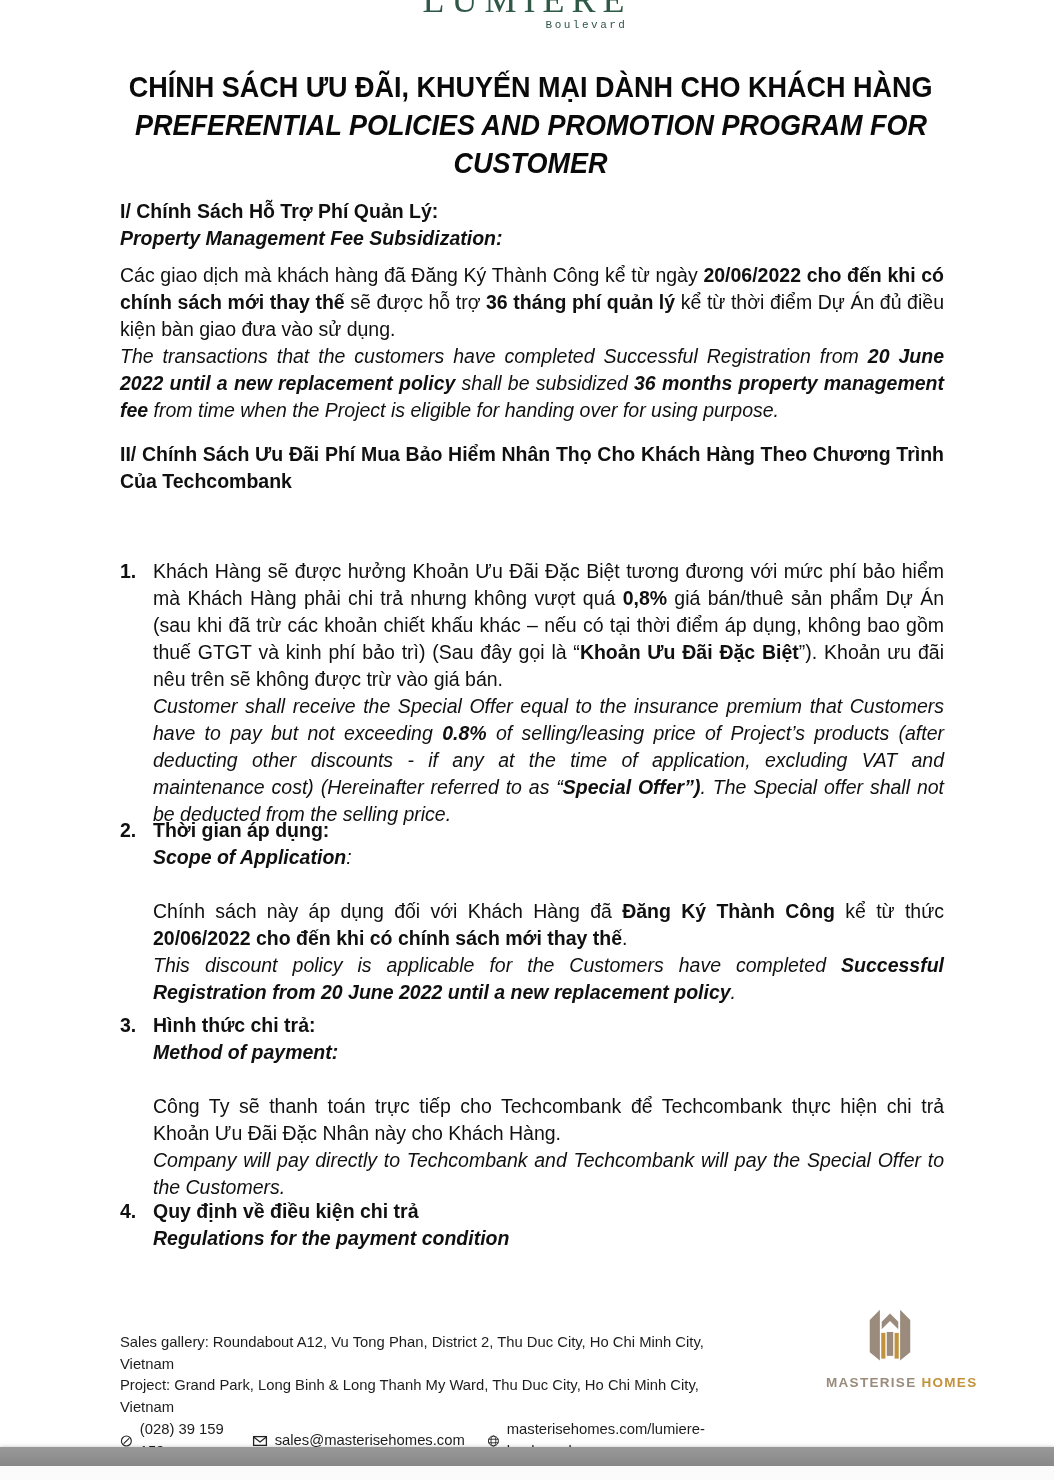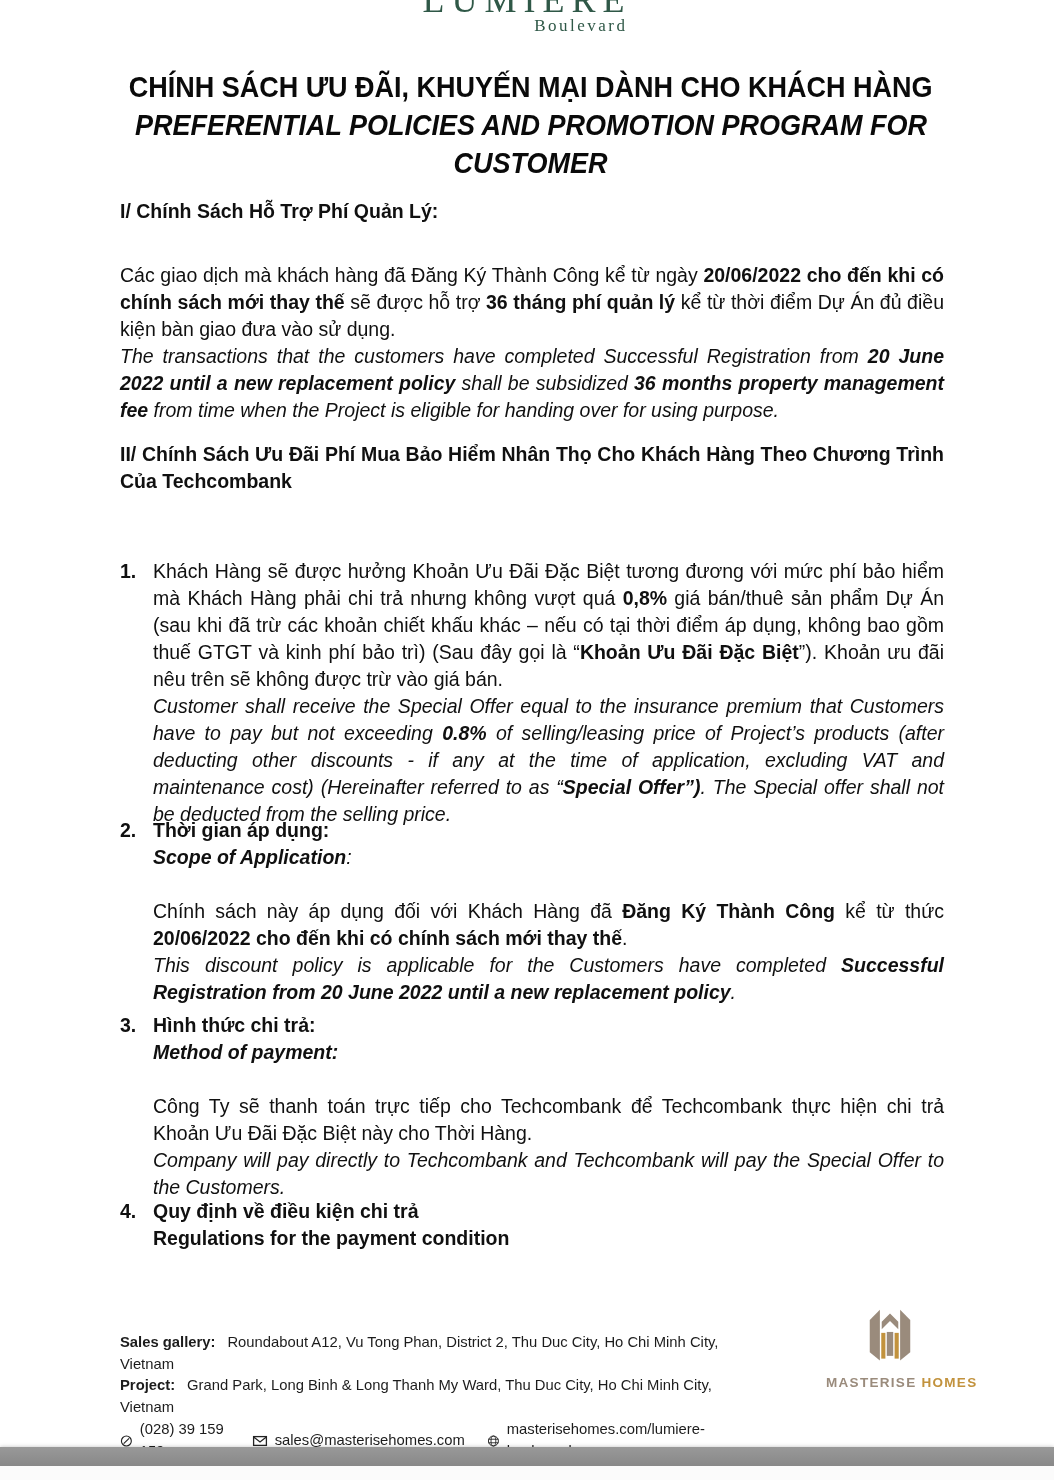--- a/index.html
+++ b/index.html
@@ -12,22 +12,22 @@
 
   
   .lumiere-logo{width:100%;text-align:center;}
   .lum-inner{display:inline-block;text-align:right;}
   .lum-word{
     font-family:"Liberation Serif","DejaVu Serif",serif;
     font-size:36px;line-height:34px;letter-spacing:7px;
     color:var(--brand-green,#2F5847);margin-top:-17px;white-space:nowrap;
   }
   .lum-sub{
-    font-family:Liberation Serif, serif;
-    font-size:17px;line-height:17px;letter-spacing:2.5px;
+    font-family:Liberation Mono, monospace;
+    font-size:11px;line-height:17px;letter-spacing:2.5px;
     color:var(--brand-green,#2F5847);padding-right:4px;
   }
 
   
   .doc-title{position:absolute;top:70px;left:0;right:0;text-align:center;margin-left:8px;}
   .tl{display:block;line-height:33px;}
   .tli{display:inline-block;transform:scaleX(.9);white-space:nowrap;
        font-size:30px;font-weight:700;color:#0a0a0a;}
   .tli.en{font-style:italic;}
 
@@ -36,21 +36,21 @@
   .h-en{font-weight:700;font-style:italic;font-size:19.5px;line-height:27px;}
   .just{text-align:justify;}
   .para{font-size:19.5px;line-height:27px;text-align:justify;}
   .item{display:flex;}
   .num{width:33px;flex:none;font-weight:700;font-size:19.5px;line-height:27px;}
   .ibody{flex:1;font-size:19.5px;line-height:27px;}
   .gap{height:27px;}
 
   
   .footer{top:1332px;font-size:14.8px;line-height:21.5px;color:#1c1c1c;width:620px;}
-  .flabel{font-weight:700;margin-right:12px;text-align:right;}
+  .flabel{font-weight:400;margin-right:4px;text-align:right;}
   .contact-row{display:flex;align-items:center;margin-top:1px;}
   .contact{display:flex;align-items:center;margin-right:22px;}
   .contact svg{width:16px;height:16px;margin-right:7px;color:#222;}
 
   
   .mh-logo{position:absolute;left:826px;top:1306px;width:128px;text-align:center;}
   .mh-logo svg{display:block;margin:0 auto;}
   .mh-text{margin-top:7px;font-size:13.5px;font-weight:700;letter-spacing:1.3px;white-space:nowrap;}
   .mh-primary{color:var(--masterise-taupe,#9A8B7C);}
   .mh-secondary{color:var(--masterise-gold,#C2923D);margin-left:5px;}
@@ -73,20 +73,21 @@
   </div>
 
   <div class="doc-title">
     <span class="tl"><span class="tli vn">CHÍNH SÁCH ƯU ĐÃI, KHUYẾN MẠI DÀNH CHO KHÁCH HÀNG</span></span>
     <span class="tl"><span class="tli en">PREFERENTIAL POLICIES AND PROMOTION PROGRAM FOR</span></span>
     <span class="tl"><span class="tli en">CUSTOMER</span></span>
   </div>
 
   <div class="abs" style="top:198px;">
     <div class="h-vn">I/ Chính Sách Hỗ Trợ Phí Quản Lý:</div>
+    <div class="h-en">Property Management Fee Subsidization:</div>
   </div>
 
   <div class="abs" style="top:262px;">
     <div class="para"><span>Các giao dịch mà khách hàng đã Đăng Ký Thành Công kể từ ngày </span><span style="font-weight: 700;">20/06/2022 cho đến khi có chính sách mới thay thế</span><span> sẽ được hỗ trợ </span><span style="font-weight: 700;">36 tháng phí quản lý</span><span> kể từ thời điểm Dự Án đủ điều kiện bàn giao đưa vào sử dụng.</span></div>
     <div class="para"><span style="font-style: italic;">The transactions that the customers have completed Successful Registration from </span><span style="font-weight: 700; font-style: italic;">20 June 2022 until a new replacement policy</span><span style="font-style: italic;"> shall be subsidized </span><span style="font-weight: 700; font-style: italic;">36 months property management fee</span><span style="font-style: italic;"> from time when the Project is eligible for handing over for using purpose.</span></div>
   </div>
 
   <div class="abs" style="top:441px;">
     <div class="h-vn just">II/ Chính Sách Ưu Đãi Phí Mua Bảo Hiểm Nhân Thọ Cho Khách Hàng Theo Chương Trình Của Techcombank</div>
   </div>
@@ -109,30 +110,30 @@
       <div class="para"><span style="font-style: italic;">This discount policy is applicable for the Customers have completed </span><span style="font-weight: 700; font-style: italic;">Successful Registration from 20 June 2022 until a new replacement policy</span><span style="font-style: italic;">.</span></div>
     </div>
   </div>
 
   <div class="abs item" style="top:1012px;">
     <div class="num">3.</div>
     <div class="ibody">
       <div><span style="font-weight: 700; text-align: center;">Hình thức chi trả:</span></div>
       <div><span style="font-weight: 700; font-style: italic;">Method of payment:</span></div>
       <div class="gap"></div>
-      <div class="para"><span>Công Ty sẽ thanh toán trực tiếp cho Techcombank để Techcombank thực hiện chi trả Khoản Ưu Đãi Đặc Biệt này cho Thời Hàng.</span></div>
+      <div class="para"><span>Công Ty sẽ thanh toán trực tiếp cho Techcombank để Techcombank thực hiện chi trả Khoản Ưu Đãi Đặc Nhân này cho Khách Hàng.</span></div>
       <div class="para"><span style="font-style: italic;">Company will pay directly to Techcombank and Techcombank will pay the Special Offer to the Customers.</span></div>
     </div>
   </div>
 
   <div class="abs item" style="top:1198px;">
     <div class="num">4.</div>
     <div class="ibody">
       <div><span style="font-weight: 700;">Quy định về điều kiện chi trả</span></div>
-      <div><span style="font-weight: 700; ">Regulations for the payment condition</span></div>
+      <div><span style="font-weight: 700; font-style: italic;">Regulations for the payment condition</span></div>
     </div>
   </div>
 
   <div class="abs footer">
     <div>
       <span class="flabel">Sales gallery:</span><span>Roundabout A12, Vu Tong Phan, District 2, Thu Duc City, Ho Chi Minh City, Vietnam</span>
     </div>
     <div>
       <span class="flabel">Project:</span><span>Grand Park, Long Binh &amp; Long Thanh My Ward, Thu Duc City, Ho Chi Minh City, Vietnam</span>
     </div>

